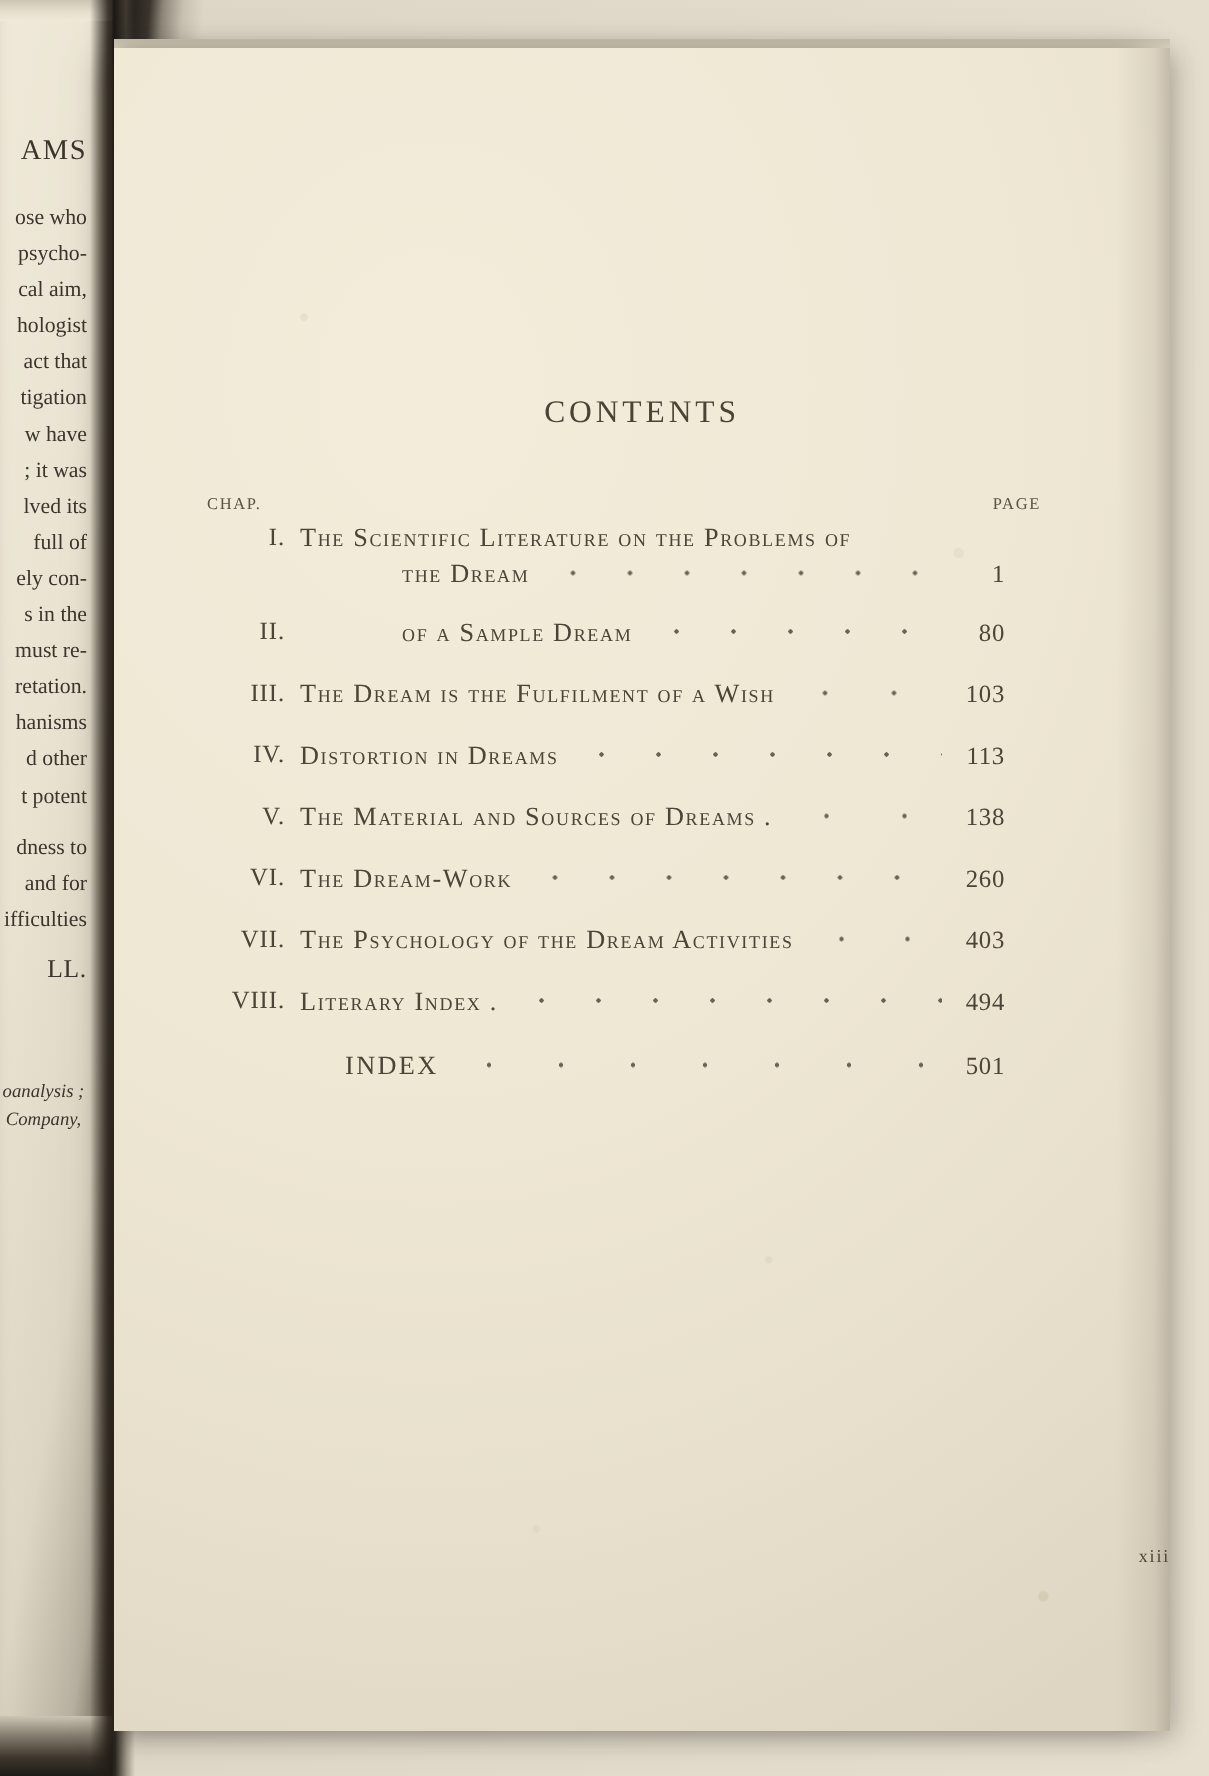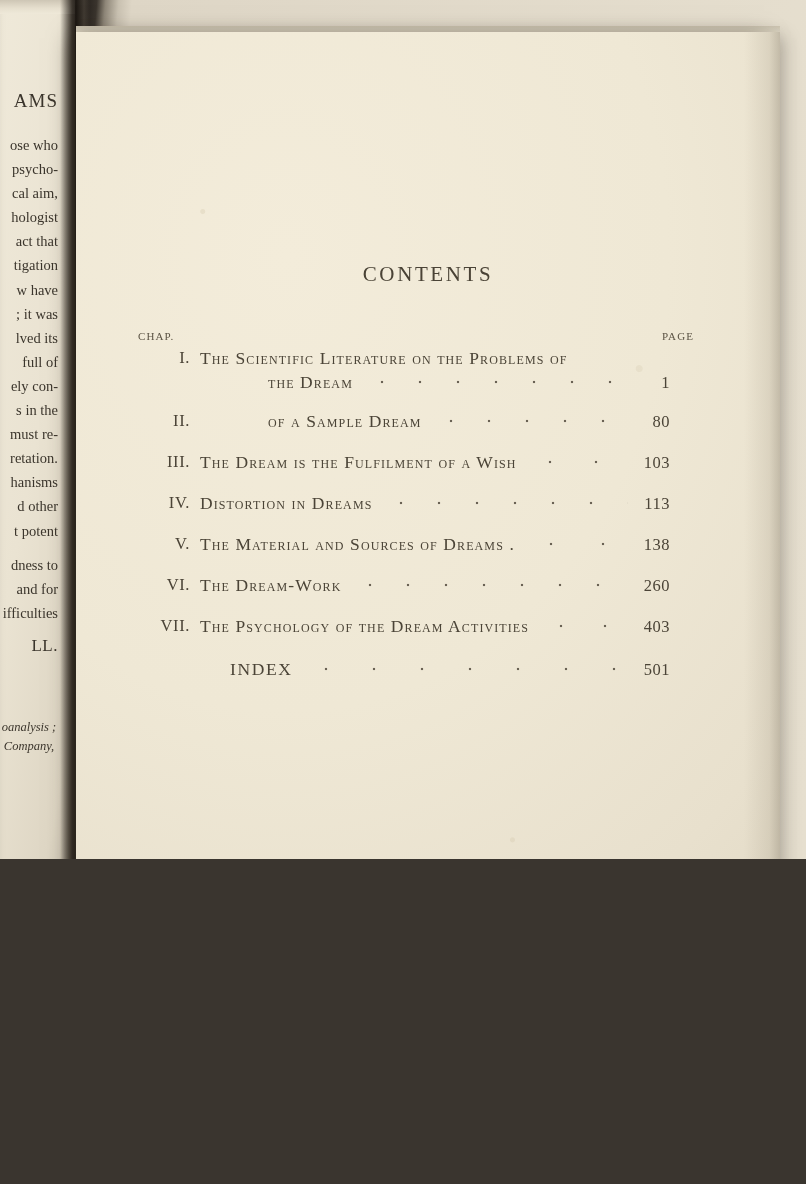--- a/index.html
+++ b/index.html
@@ -3,21 +3,21 @@
 <meta charset="utf-8">
 <style>
   html, body {
     margin: 0;
     padding: 0;
     background: #3a352f;
   }
   #page {
     position: relative;
     width: 806px;
-    height: 859px;
+    height: 1184px;
     overflow: hidden;
     background: #2e2a25;
     font-family: "Liberation Serif", serif;
   }
 
   
   .photo-bg {
     position: absolute;
     inset: 0;
     background:
@@ -328,20 +328,28 @@
 
     <div class="toc-entry" style="margin-top:20px">
       <span class="num">VII.</span>
       <div class="toc-line">
         <span class="title sc">The Psychology of the Dream Activities</span>
         <span class="leader" style="background-size:44px 6px"></span>
         <span class="pg">403</span>
       </div>
     </div>
 
+    <div class="toc-entry" style="margin-top:20px">
+      <span class="num">VIII.</span>
+      <div class="toc-line">
+        <span class="title sc">Literary Index .</span>
+        <span class="leader"></span>
+        <span class="pg">494</span>
+      </div>
+    </div>
 
     <div class="toc-entry" style="margin-top:22px; margin-left:30px">
       <span class="num"></span>
       <div class="toc-line">
         <span class="title" style="letter-spacing:1.6px">INDEX</span>
         <span class="leader" style="background-size:48px 6px"></span>
         <span class="pg">501</span>
       </div>
     </div>
   </div>

